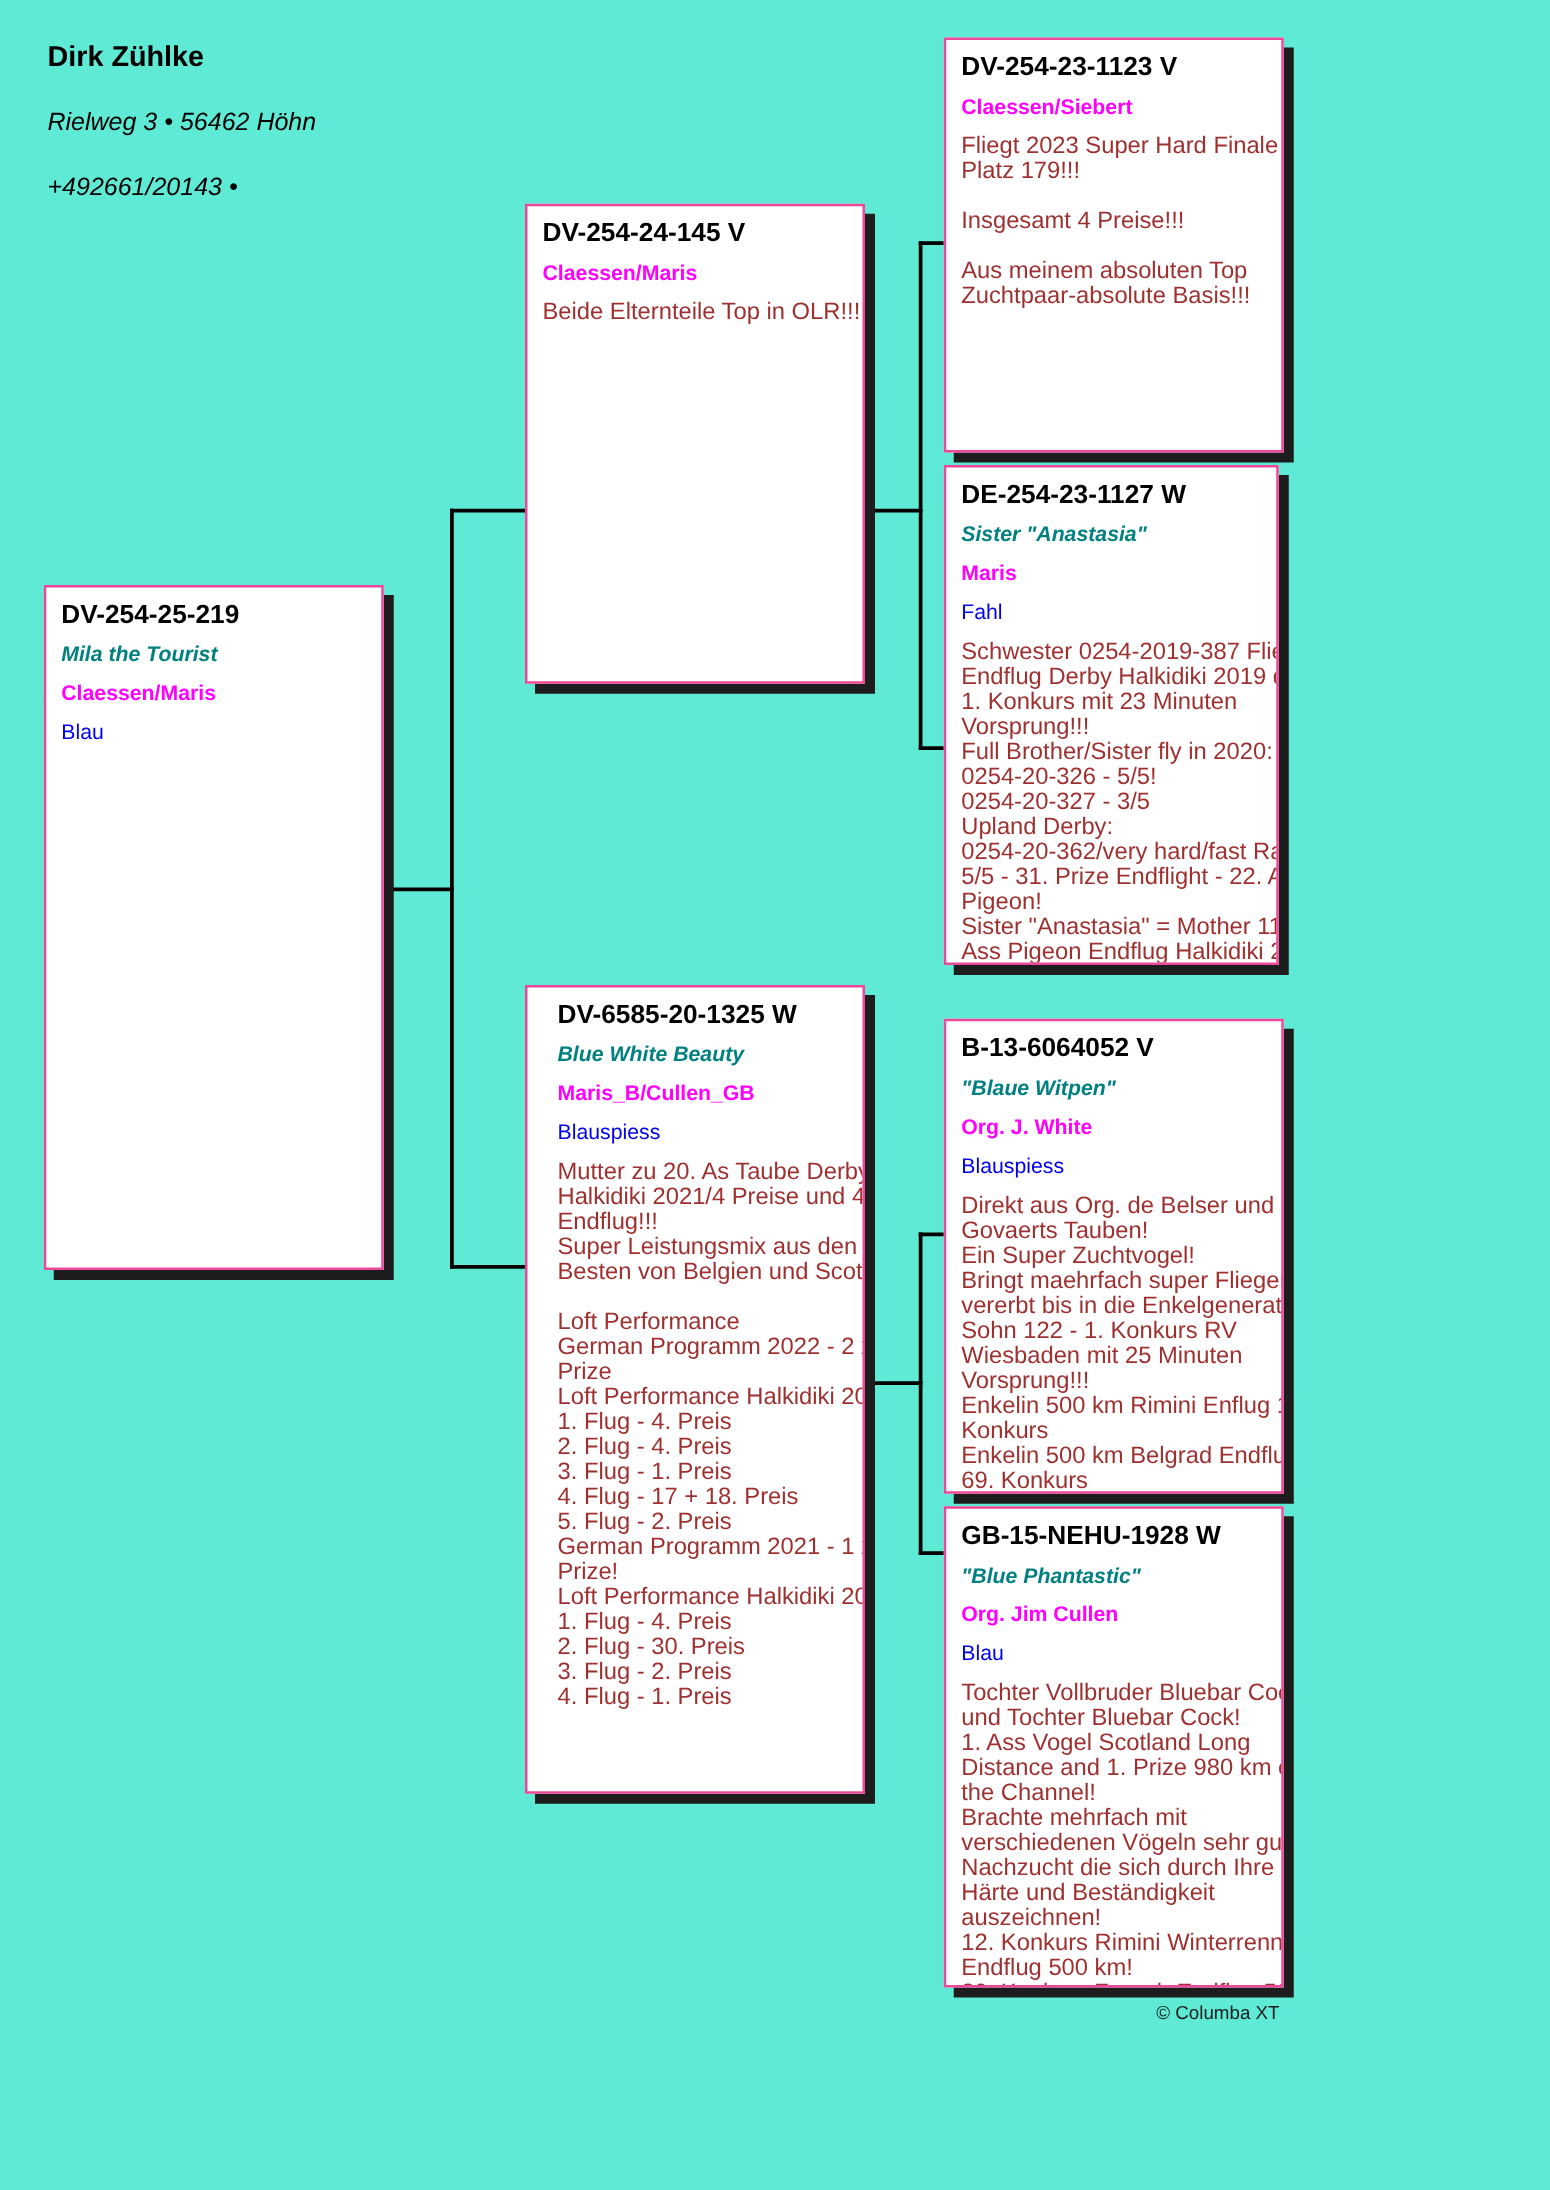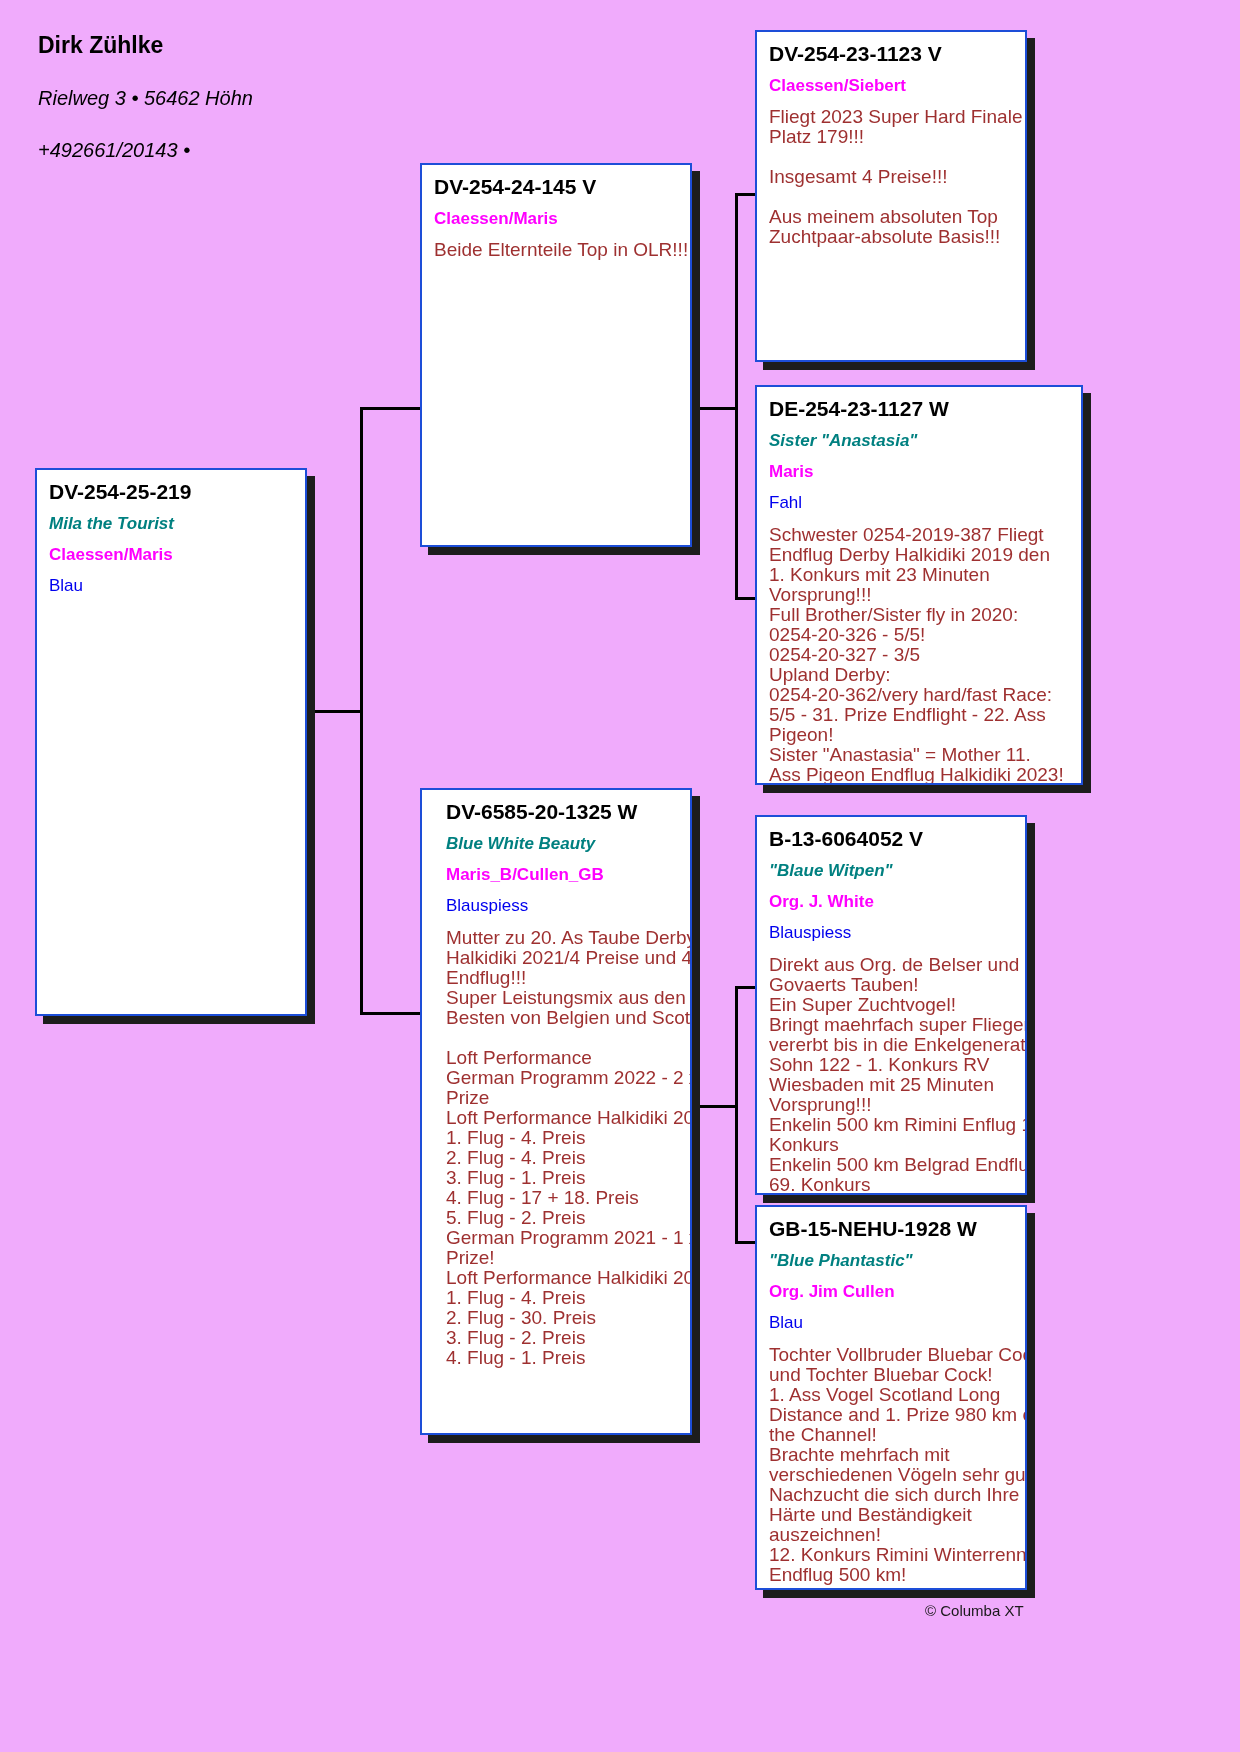--- a/index.html
+++ b/index.html
@@ -1,47 +1,47 @@
 <!DOCTYPE html>
 <html style="--c-name: #008080; --c-strain: #ff00ff; --c-color: #0000ee; --c-notes: #9e3030;"><head>
 <meta charset="utf-8">
 <style>
   html,body{margin:0;padding:0;background:#ffffff;}
   #page{
     position:relative;
     width:1240px;height:1752px;
-    background:#f0abfc;
+    background:#5eead4;
     font-family:"Liberation Sans","DejaVu Sans",sans-serif;
     overflow:hidden;
   }
   
   #owner{position:absolute;left:38px;top:30px;color:#000;}
   #owner .oname{font-size:23px;font-weight:bold;line-height:30px;}
   #owner .oaddr,#owner .ophone{font-size:20px;font-style:italic;line-height:28px;margin-top:24px;}
   
   .pcard{
     position:absolute;
     background:#fff;
-    border:2px solid #1d4ed8;
+    border:2px solid #ec4899;
     box-shadow:8px 8px 0 #1d1d1d;
     padding:8px 12px;
     box-sizing:border-box;
     overflow:hidden;
   }
   .ring{font-size:21px;font-weight:bold;color:#000;margin:2px 0 10px 0;white-space:nowrap;}
   .bname{font-size:17px;font-weight:bold;font-style:italic;color:var(--c-name,#008080);margin:0 0 11px 0;white-space:nowrap;}
   .strain{font-size:17px;font-weight:bold;color:var(--c-strain,#ff00ff);margin:0 0 11px 0;white-space:nowrap;}
   .pcolor{font-size:17px;color:var(--c-color,#0000ee);margin:0 0 12px 0;white-space:nowrap;}
   .notes{font-size:19px;color:var(--c-notes,#9e3030);line-height:20px;white-space:pre;}
   
   #card-subject  {left:35px;  top:468px;  width:272px; height:548px;}
   #card-sire     {left:420px; top:163px;  width:272px; height:384px;}
   #card-dam      {left:420px; top:788px;  width:272px; height:647px;padding-left:24px;}
   #card-sire-sire{left:755px; top:30px;   width:272px; height:332px;}
-  #card-sire-dam {left:755px; top:385px;  width:328px; height:400px;}
+  #card-sire-dam {left:755px; top:372px;  width:268px; height:400px;}
   #card-dam-sire {left:755px; top:815px;  width:272px; height:380px;}
   #card-dam-dam  {left:755px; top:1205px; width:272px; height:385px;}
   
   .cline{position:absolute;background:#000;}
   .l-subj-h {left:305px;top:710px; width:58px;height:3px;}
   .l-mid-v  {left:360px;top:407px; width:3px; height:608px;}
   .l-sire-h {left:360px;top:407px; width:62px;height:3px;}
   .l-dam-h  {left:360px;top:1012px;width:62px;height:3px;}
   .l-sirestub-h{left:690px;top:407px;width:48px;height:3px;}
   .l-sire-v {left:735px;top:193px; width:3px; height:407px;}

